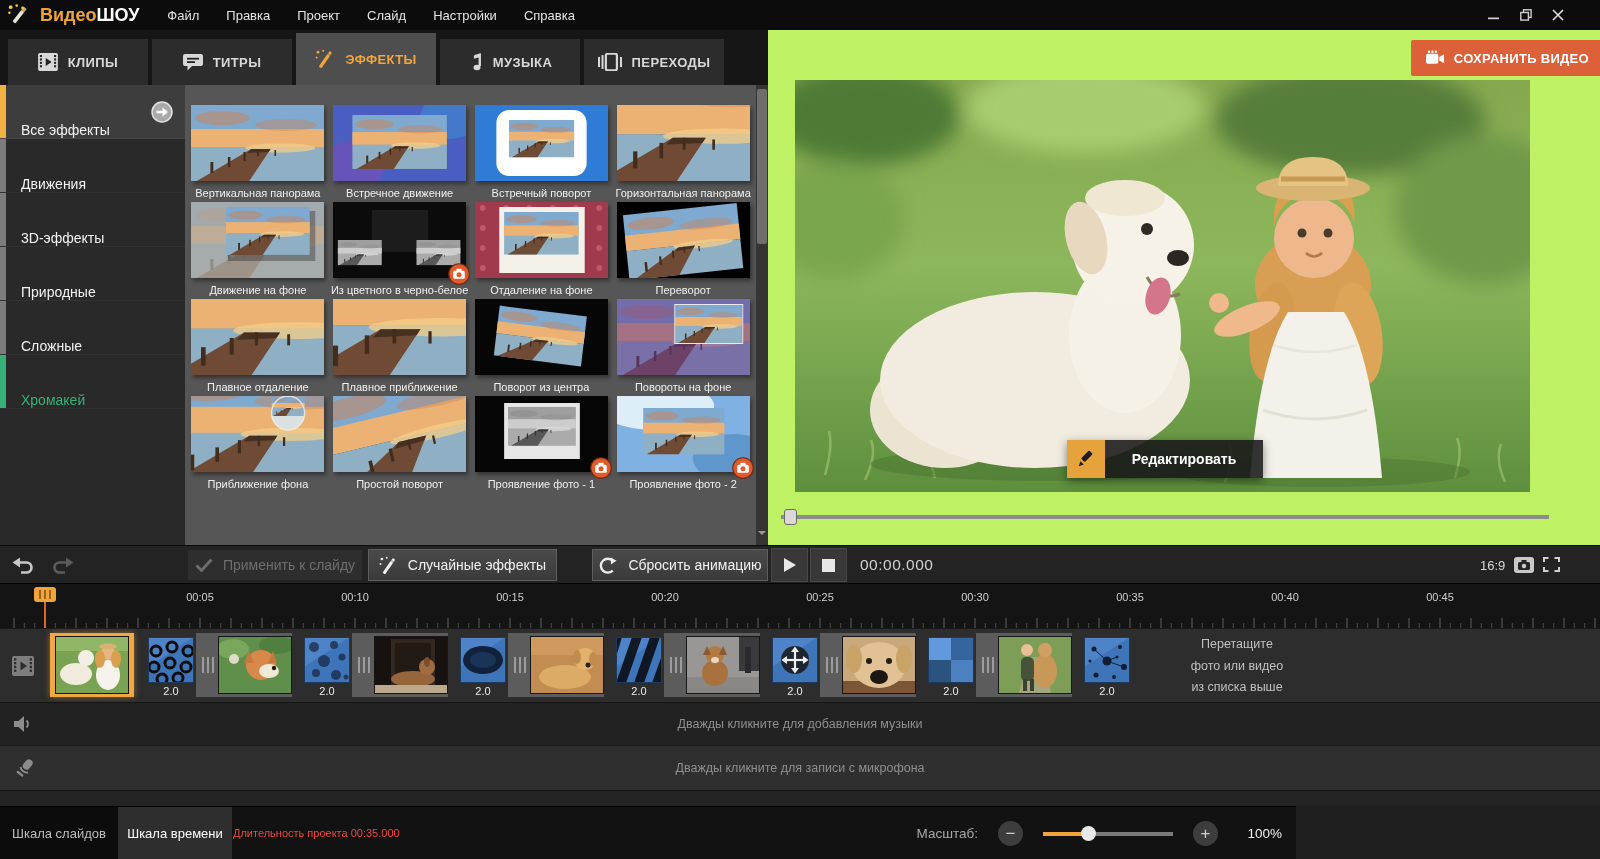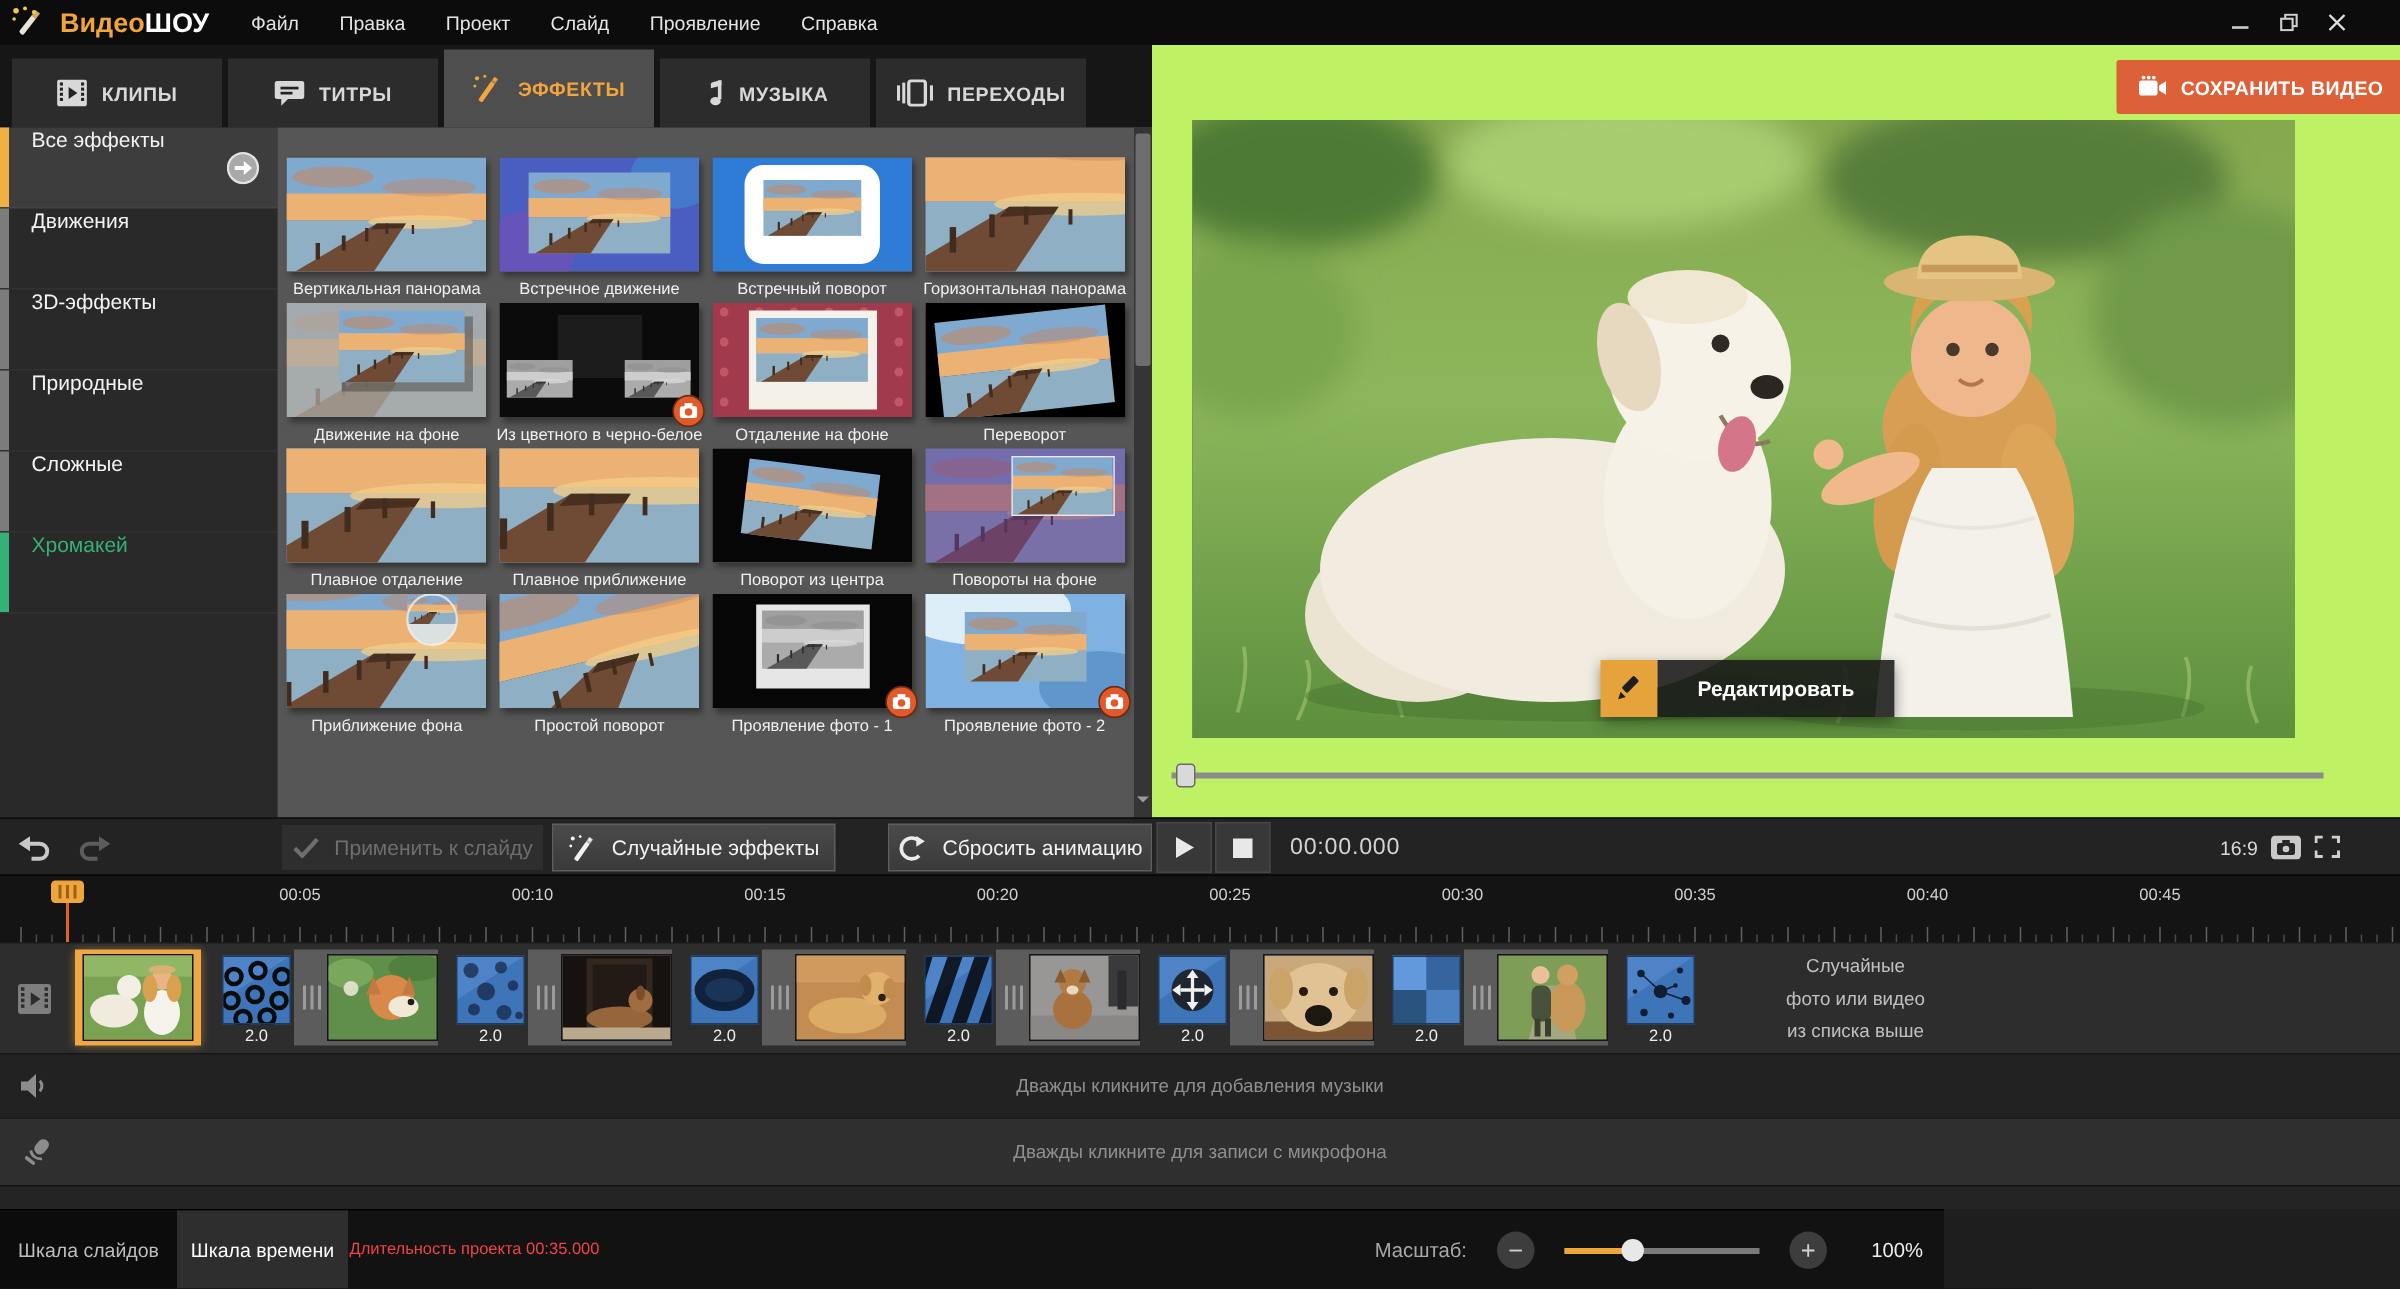--- a/index.html
+++ b/index.html
@@ -20,21 +20,21 @@
   
   .tabstrip{position:absolute;left:0;top:30px;width:768px;height:55px;background:#161616;
     display:flex;align-items:flex-end;gap:4px;padding-left:8px}
   .tab{width:140px;height:46px;background:#2c2c2c;display:flex;align-items:center;justify-content:center;
     gap:10px;color:#d8d8d8;font-size:13px;font-weight:bold;letter-spacing:.4px;cursor:pointer}
   .tab.active{height:52px;background:#4e4e4e;color:#f2a53c}
   .ticon{display:flex;align-items:center}
 
   
   .sidepanel{position:absolute;left:0;top:85px;width:185px;height:460px;background:#292929}
-  .side-item{position:relative;height:54px;display:flex;align-items:flex-start;padding-left:21px;
+  .side-item{position:relative;height:54px;display:flex;align-items:flex-end;padding-left:21px;
     color:#f2f2f2;font-size:14px;border-bottom:1px solid rgba(255,255,255,.04);cursor:pointer}
   .side-item::before{content:"";position:absolute;left:0;top:0;bottom:0;width:6px;background:#7c7c7c}
   .side-item.active{background:#3d3d3d}
   .side-item.active::before{background:#f0b044}
   .side-item.chroma{color:#35b077}
   .side-item.chroma::before{background:#35b077}
   .side-arrow{position:absolute;right:12px;top:16px;display:flex}
 
   
   .gridwrap{position:absolute;left:185px;top:85px;width:583px;height:460px;background:#565656;overflow:hidden}
@@ -148,21 +148,21 @@
           <circle cx="17" cy="5.5" r="1.6" fill="#f2c94c"></circle>
           <circle cx="2.6" cy="10.5" r="1.3" fill="#f2c94c"></circle>
         </svg>
     </span>
     <span class="appname"><b class="accent">Видео</b><b>ШОУ</b></span>
     <nav class="menubar" id="menubar">
         <span class="menu-item">Файл</span>
         <span class="menu-item">Правка</span>
         <span class="menu-item">Проект</span>
         <span class="menu-item">Слайд</span>
-        <span class="menu-item">Проявление</span>
+        <span class="menu-item">Настройки</span>
         <span class="menu-item">Справка</span>
       </nav>
     <div class="winbtns">
       <span>
           <svg width="12" height="12" viewBox="0 0 12 12">
             <rect x="0" y="8.5" width="11" height="1.7" fill="#cfcfcf"></rect>
           </svg>
         </span>
       <span>
           <svg width="12" height="12" viewBox="0 0 12 12" fill="none" stroke="#cfcfcf" stroke-width="1.4">
@@ -959,21 +959,21 @@
             <rect x="2" y="13.6" width="2.3" height="2.3"></rect>
             <rect x="17.7" y="2.2" width="2.3" height="2.3"></rect>
             <rect x="17.7" y="6" width="2.3" height="2.3"></rect>
             <rect x="17.7" y="9.8" width="2.3" height="2.3"></rect>
             <rect x="17.7" y="13.6" width="2.3" height="2.3"></rect>
             <polygon points="8.5,5.5 15,10 8.5,14.5"></polygon>
           </g>
         </svg>
     </span>
     <div class="timeline-hint">
-      <div>Случайные</div>
+      <div>Перетащите</div>
       <div>фото или видео</div>
       <div>из списка выше</div>
     </div>
   <div class="clipblock selected" style="left:50px;width:84px">
         <div class="cphoto" style="margin-left:5px">
           <svg viewBox="0 0 72 56" preserveAspectRatio="none">
             <rect width="72" height="56" fill="#79a352"></rect>
             <rect width="72" height="14" fill="#8fb766"></rect>
             <ellipse cx="20" cy="37" rx="16" ry="11" fill="#f0ebdd"></ellipse>
             <circle cx="30" cy="21" r="8" fill="#f4efe4"></circle>

